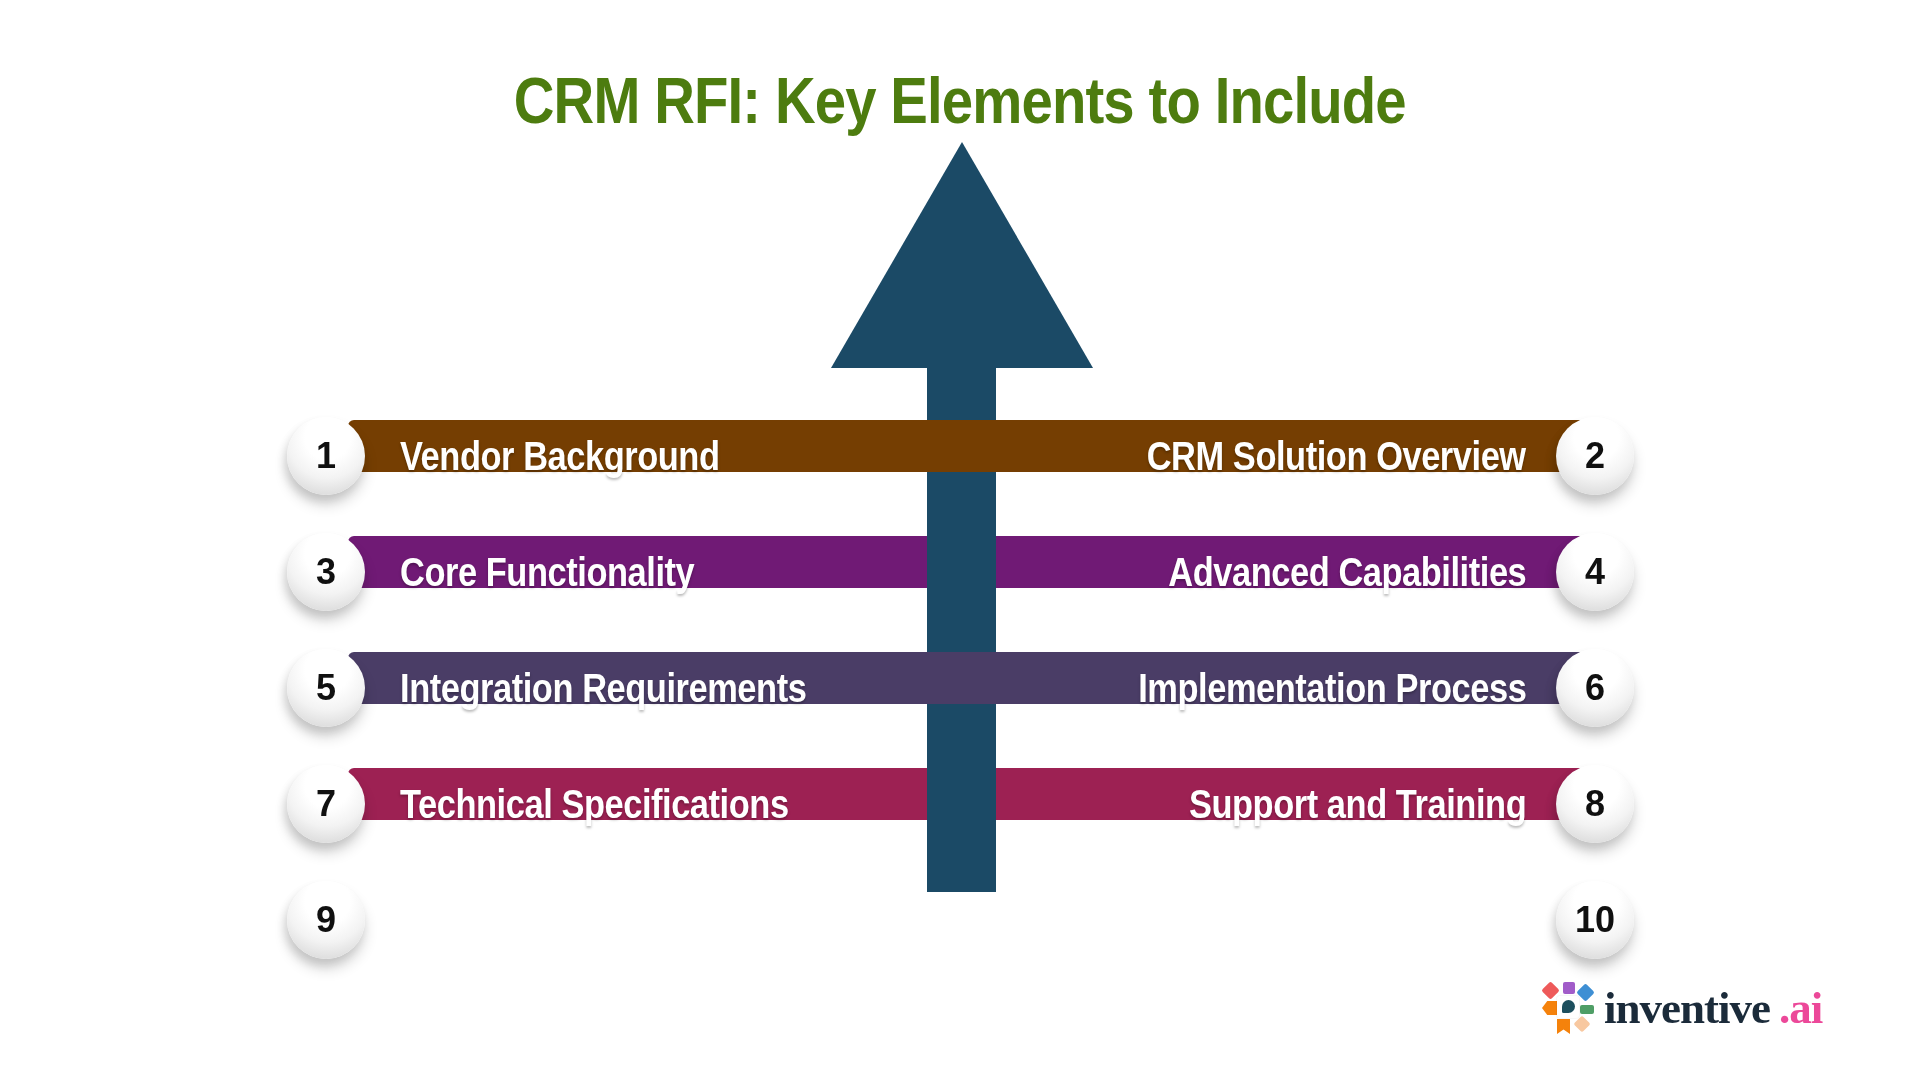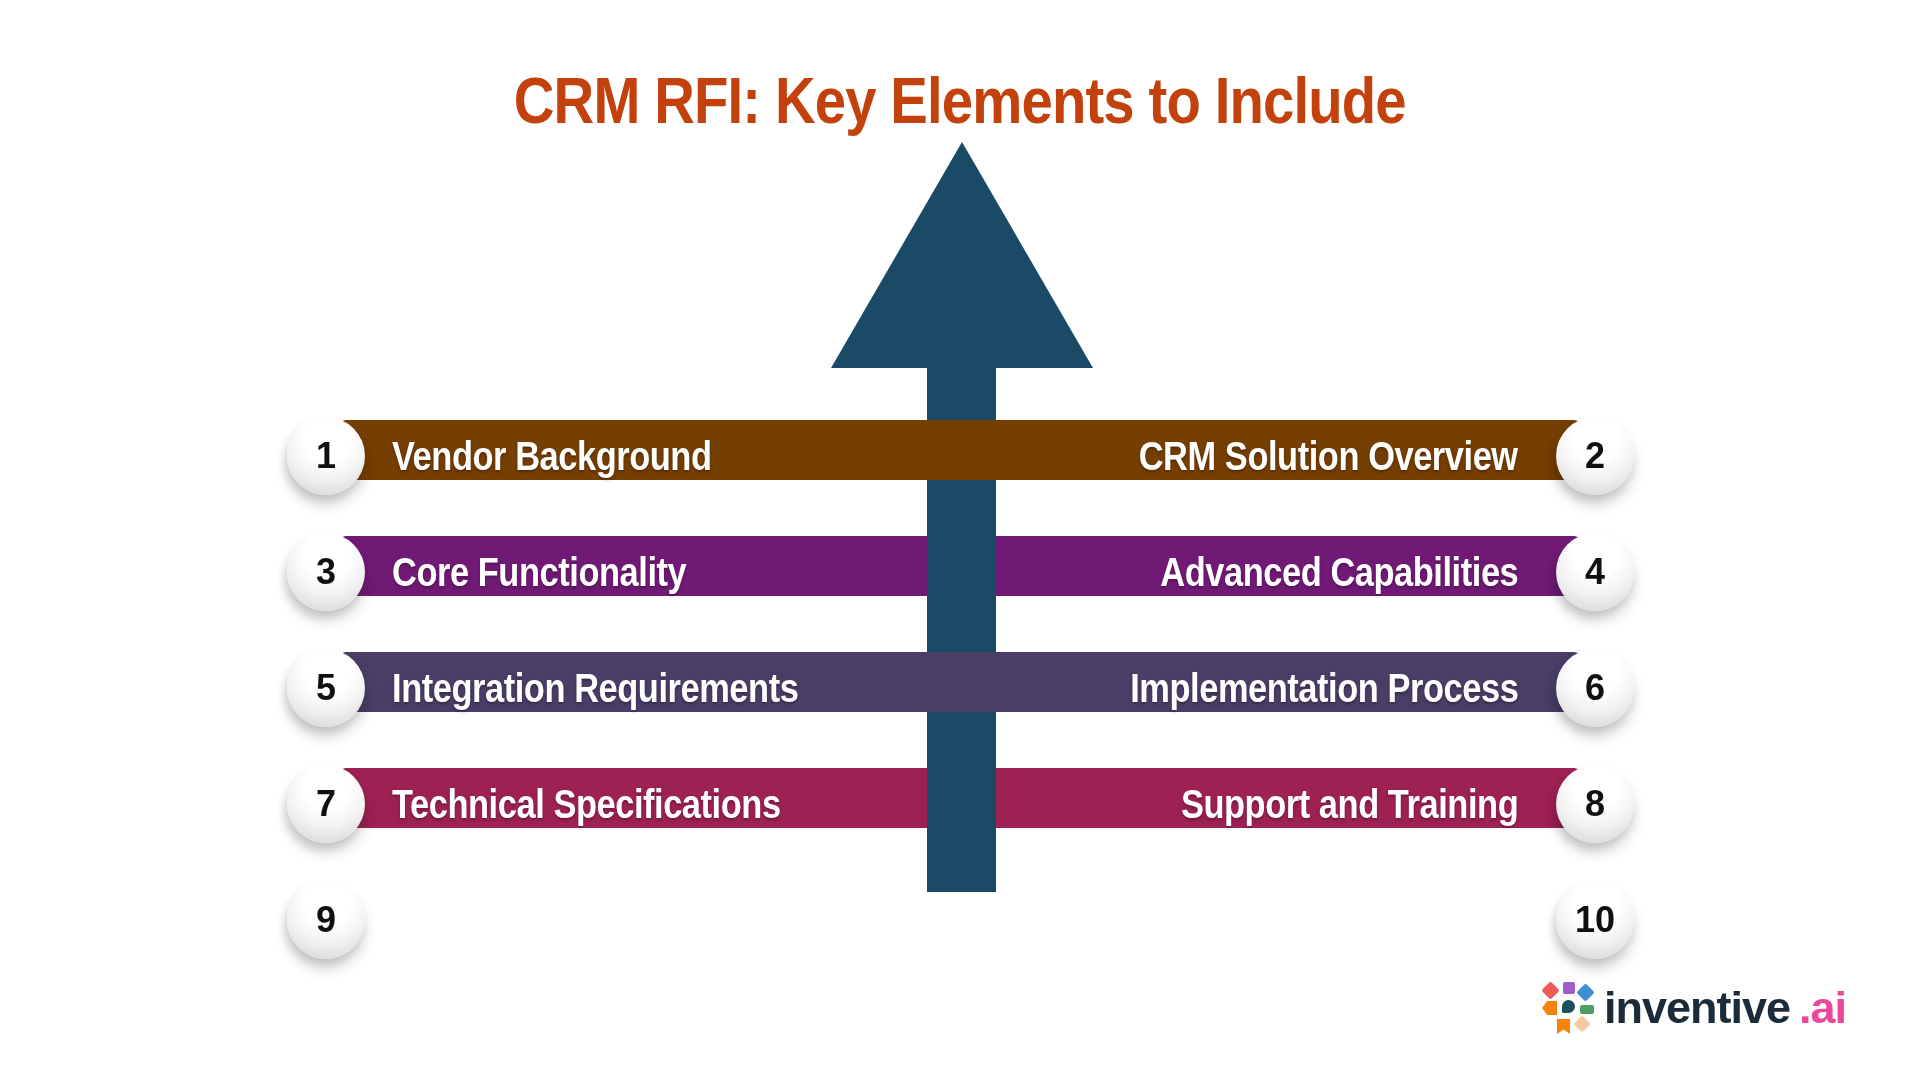--- a/index.html
+++ b/index.html
@@ -3,34 +3,34 @@
 <meta charset="utf-8">
 <style>
   html,body{margin:0;padding:0;background:#ffffff;}
   .canvas{
     position:relative;width:1920px;height:1080px;background:#ffffff;overflow:hidden;
     font-family:"Liberation Sans",sans-serif;
   }
   
   .title{
     position:absolute;top:64px;left:0;width:1920px;text-align:center;
-    font-size:64px;font-weight:800;color:#c2410c;letter-spacing:-1px;margin:0;
+    font-size:64px;font-weight:800;color:#4d7c0f;letter-spacing:-1px;margin:0;
   }
   .title .squeeze{display:inline-block;transform:scaleX(.88);transform-origin:center;}
   
   .arrow-shaft{
     position:absolute;left:927px;top:360px;width:69px;height:532px;z-index:2;
   }
   .arrow-head{
     position:absolute;left:831px;top:142px;width:262px;height:226px;z-index:2;
     clip-path:polygon(50% 0,0 100%,100% 100%);
   }
   
   .bar{
-    position:absolute;left:340px;width:1240px;height:60px;
+    position:absolute;left:348px;width:1240px;height:52px;
     border-radius:6px 6px 14px 14px;
     text-decoration:underline;
   }
   .bar.z-top{z-index:3;}
   .bar.z-under{z-index:1;}
   .r0{top:420px}.r1{top:536px}.r2{top:652px}.r3{top:768px}.r4{top:884px}
   .bar-label{
     position:absolute;top:0;height:72px;line-height:72px;white-space:nowrap;
     color:#ffffff;font-weight:700;font-size:40px;letter-spacing:-.5px;
     text-shadow:0 2px 3px rgba(0,0,0,.28);
@@ -56,21 +56,21 @@
   .logo-icon span{position:absolute;display:block;}
   .li-coral{left:2px;top:2px;width:13px;height:13px;background:#ee5a5a;transform:rotate(45deg);border-radius:2px;}
   .li-purple{left:21px;top:0;width:12px;height:12px;background:#a15cc9;border-radius:2px;}
   .li-blue{left:37px;top:4px;width:13px;height:13px;background:#3e8fd4;transform:rotate(45deg);border-radius:2px;}
   .li-orangeL{left:0;top:19px;width:15px;height:14px;background:#f5820b;clip-path:polygon(100% 0,35% 0,0 50%,35% 100%,100% 100%);}
   .li-center{left:15px;top:14px;width:22px;height:22px;background:#ffffff;border-radius:3px;box-shadow:0 0 0 1px rgba(0,0,0,.03);}
   .li-drop{left:20px;top:18px;width:13px;height:13px;background:#1d4f5e;border-radius:50% 50% 50% 12%;}
   .li-green{left:38px;top:23px;width:14px;height:9px;background:#4f9e66;border-radius:2px;}
   .li-bookmark{left:15px;top:37px;width:13px;height:15px;background:#f5820b;clip-path:polygon(0 0,100% 0,100% 100%,50% 70%,0 100%);}
   .li-peach{left:34px;top:36px;width:12px;height:12px;background:#f8c8a0;transform:rotate(45deg);border-radius:2px;}
-  .logo-text{font-size:45px;font-weight:800;letter-spacing:-1px;}
+  .logo-text{font-size:45px;font-weight:800;letter-spacing:-1px;font-family:Liberation Serif, serif;}
   .logo-suffix{margin-left:9px;}
 </style>
 </head>
 <body>
 
 <div class="canvas">
 
   <h1 class="title"><span class="squeeze">CRM RFI: Key Elements to Include</span></h1>
 
   <div class="arrow-shaft" style="background-color: rgb(27, 74, 102);"></div>

